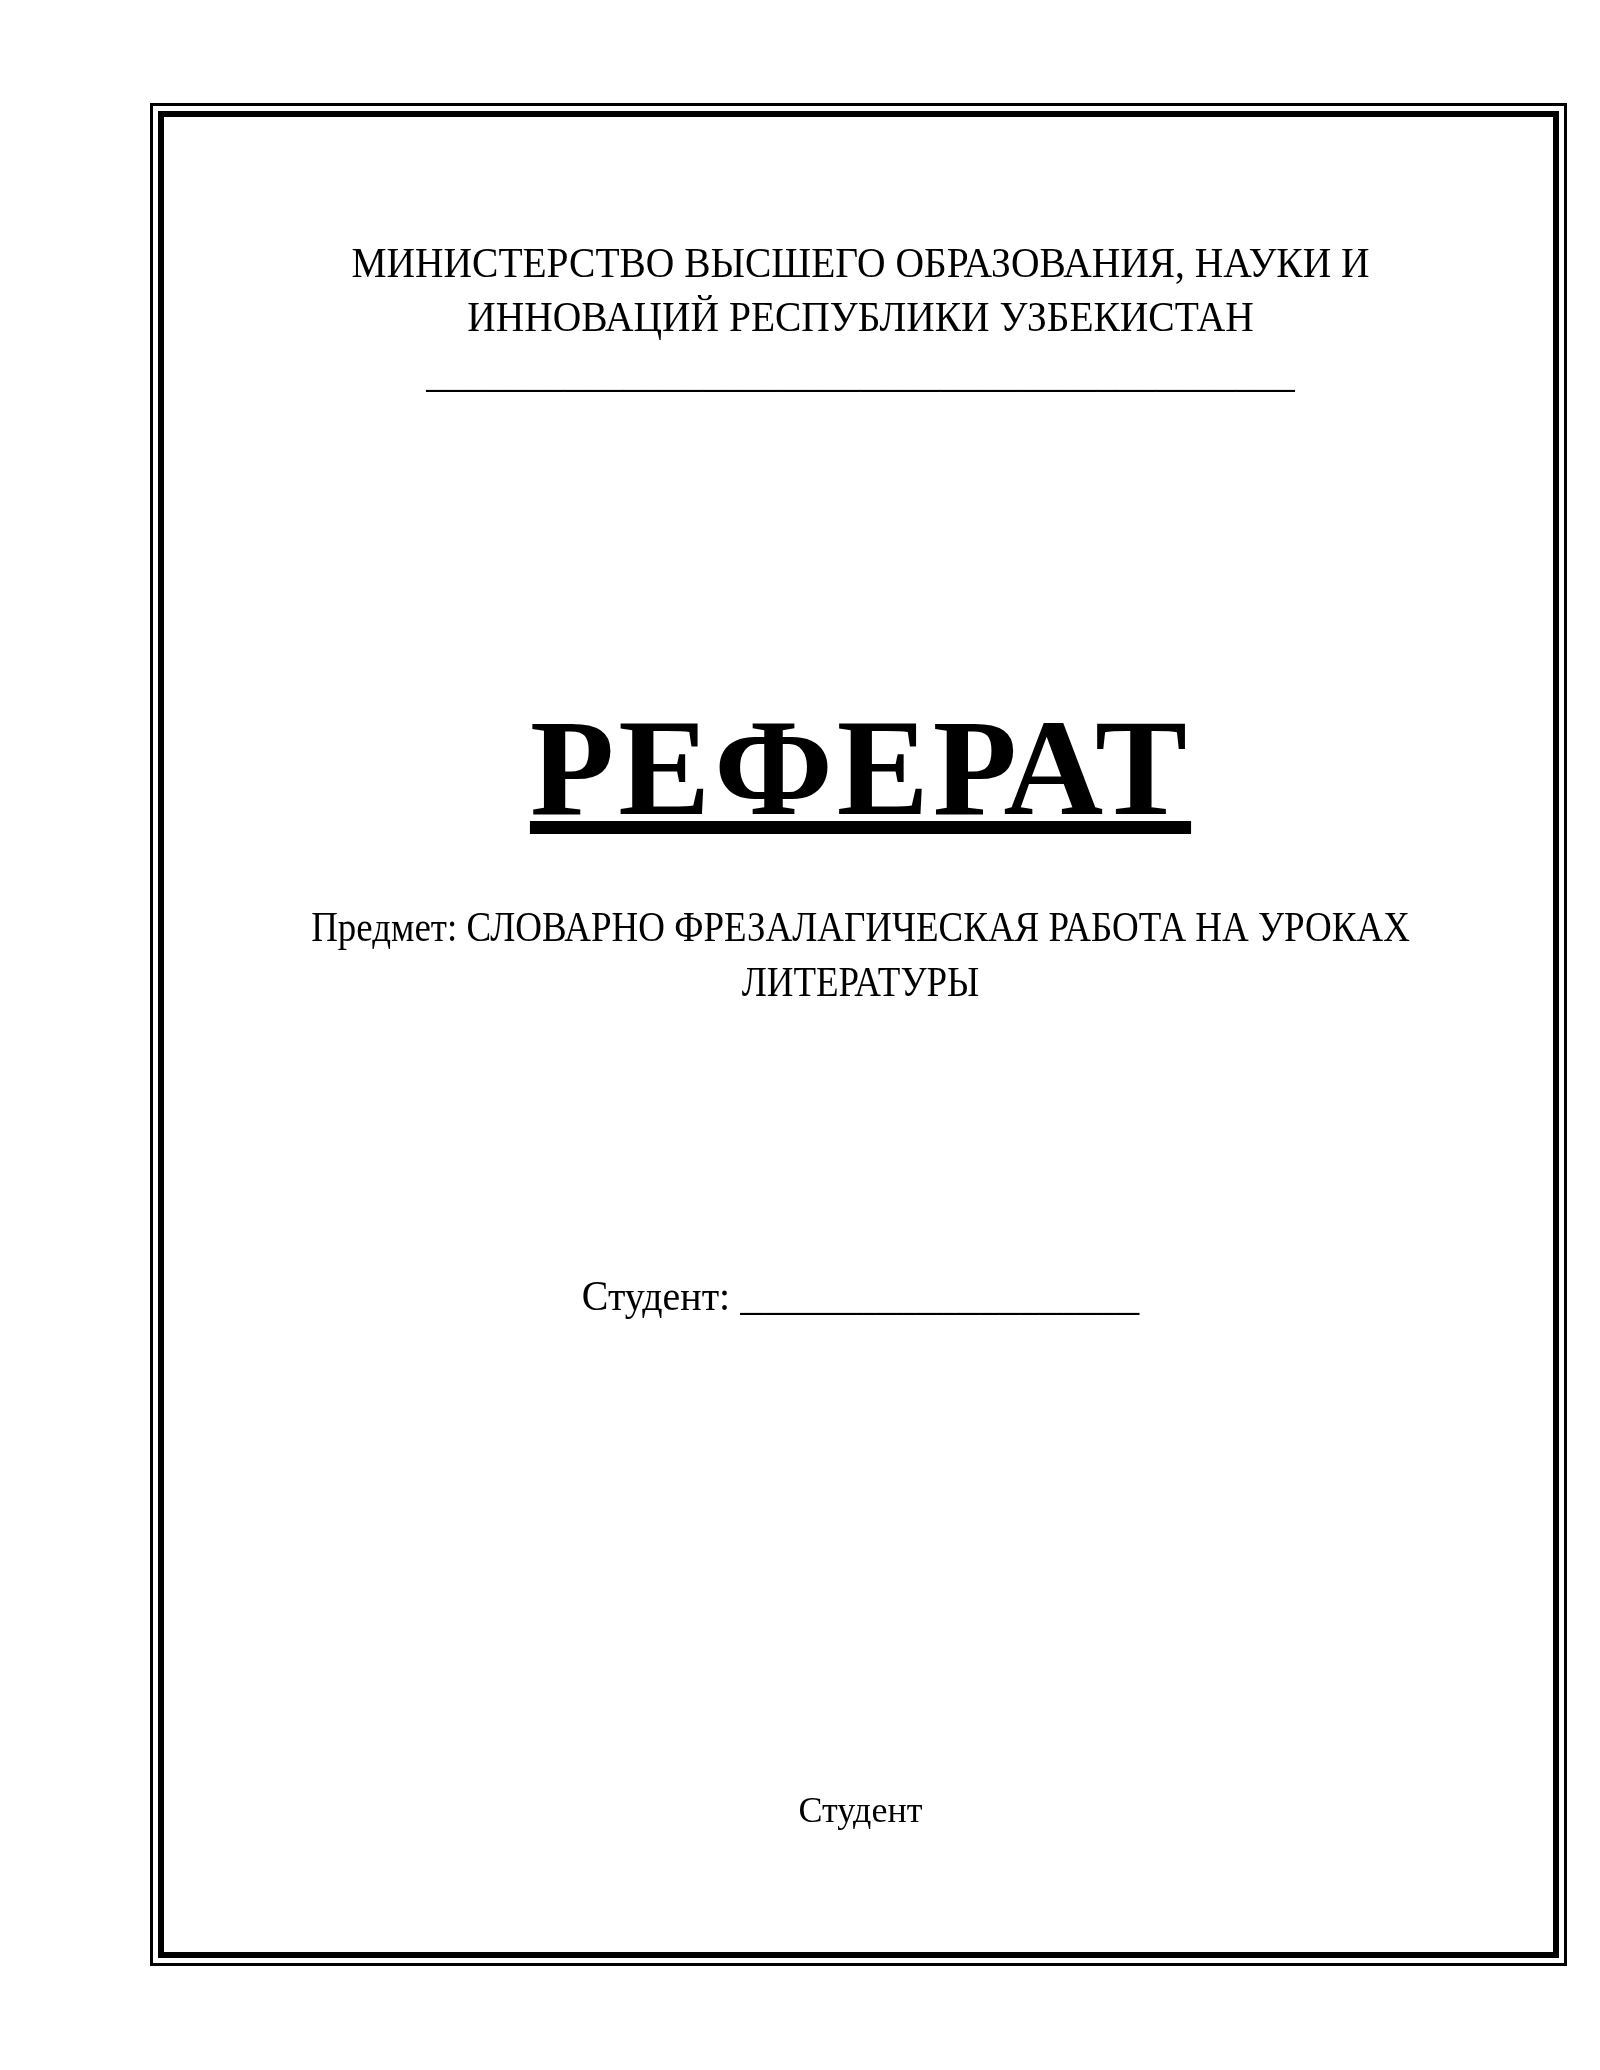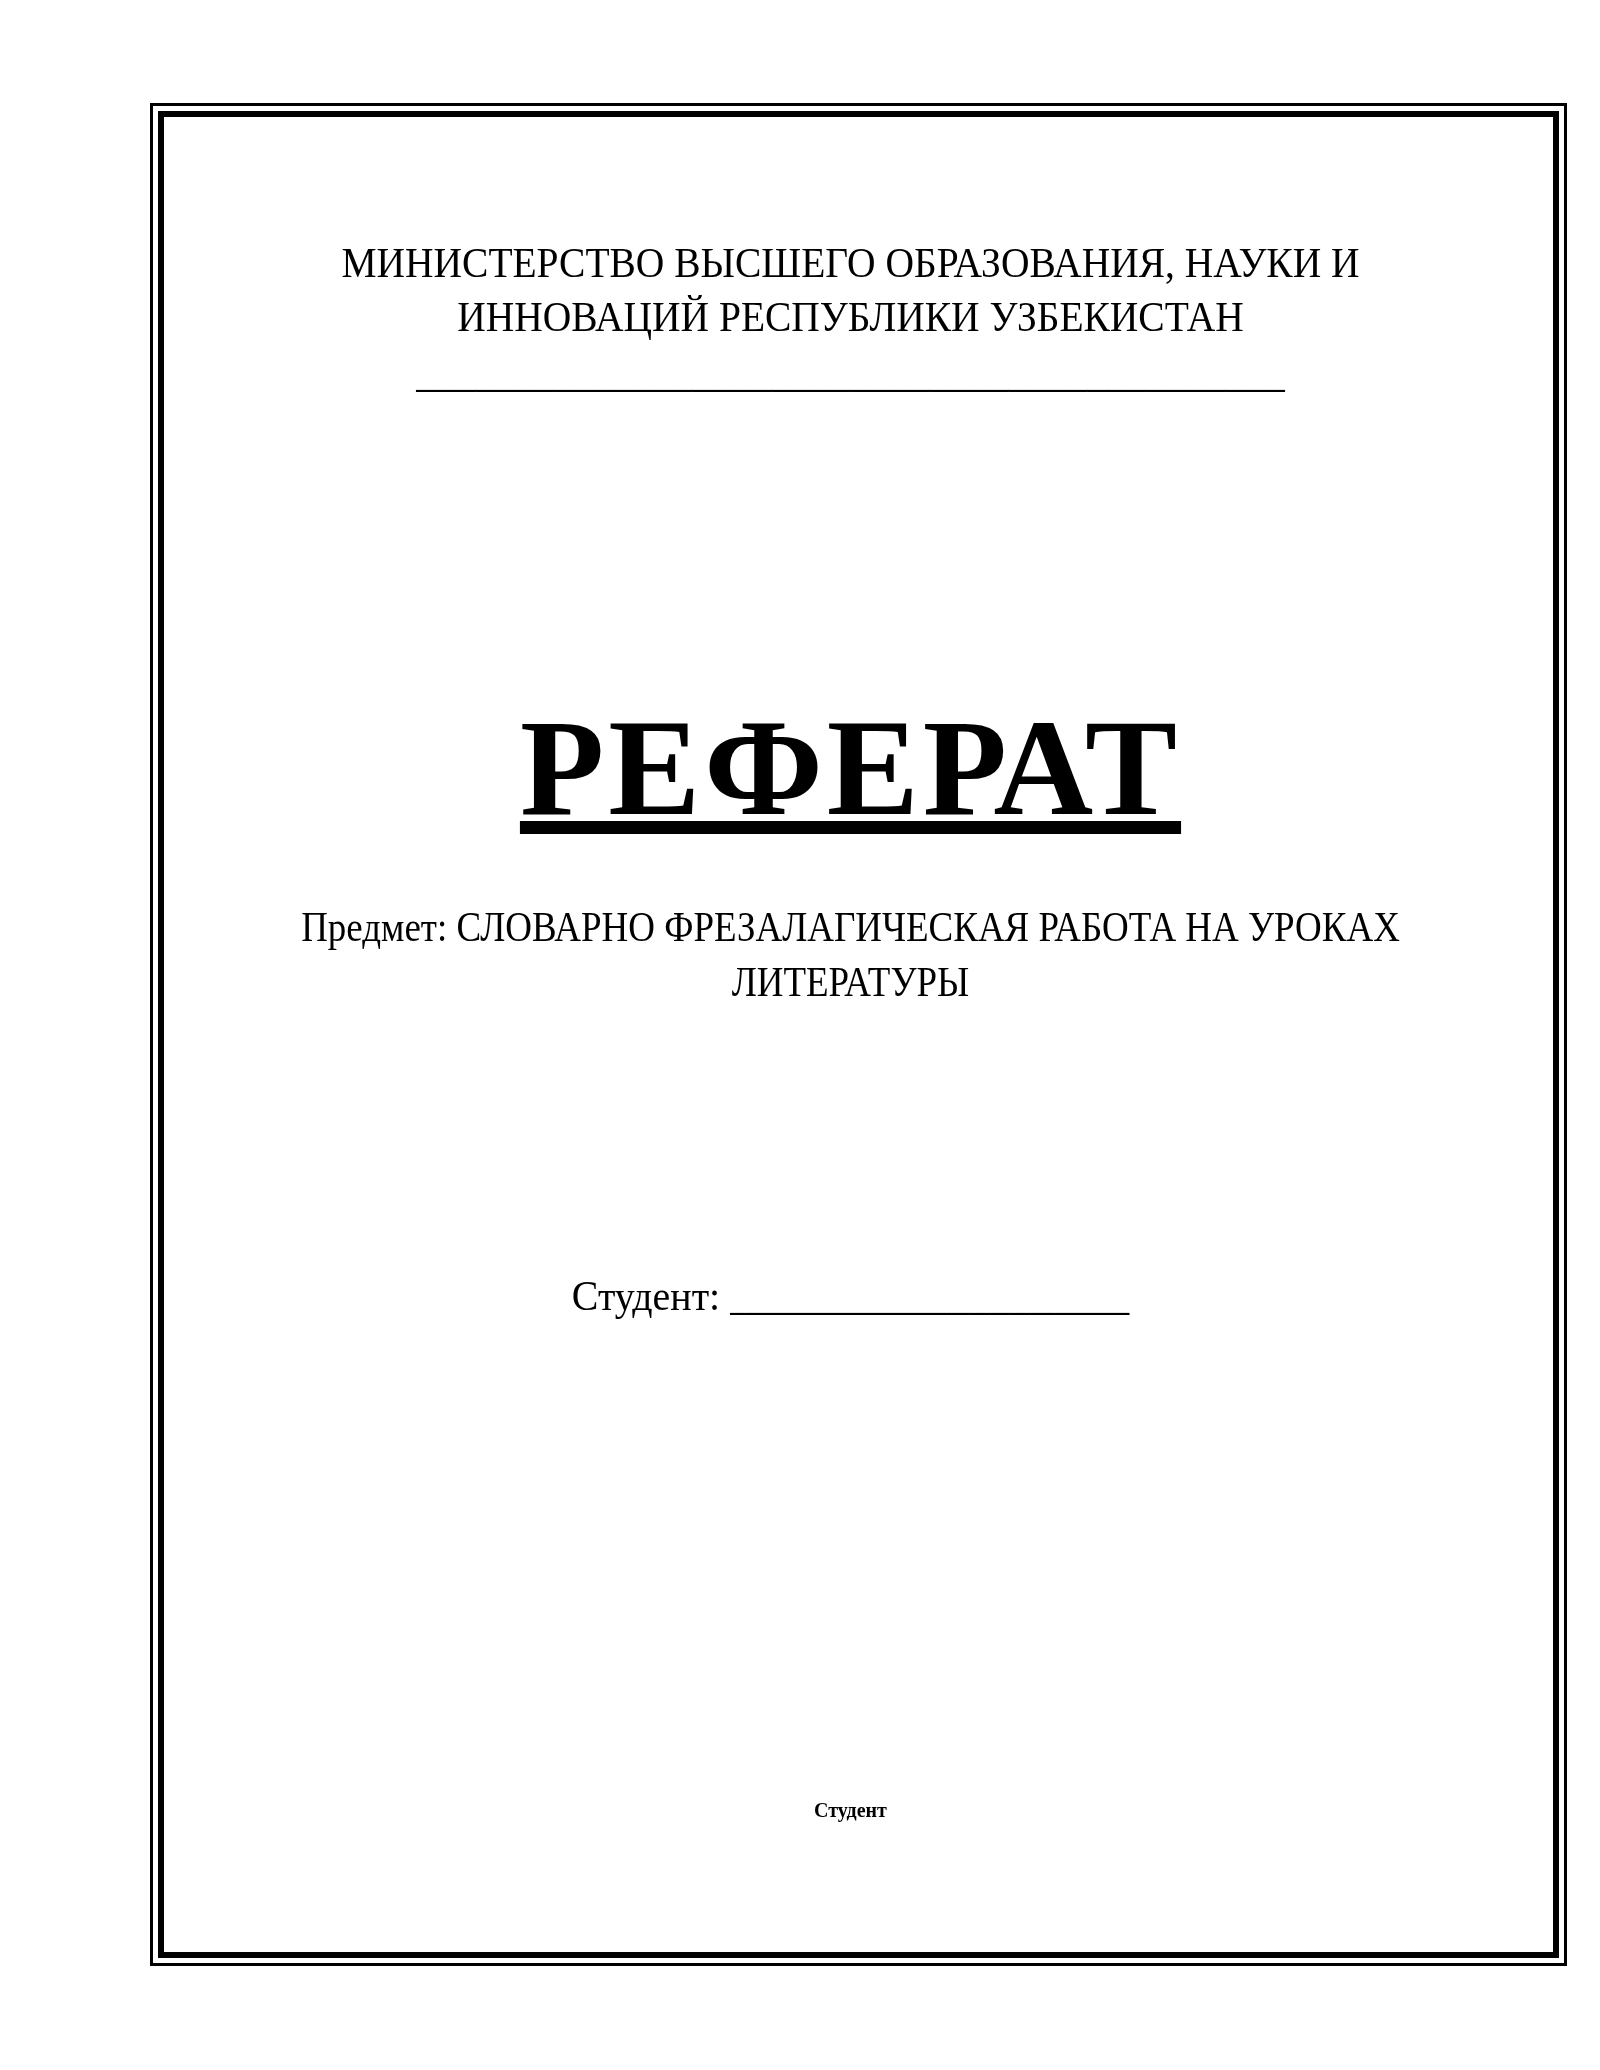--- a/index.html
+++ b/index.html
@@ -26,21 +26,21 @@
     border: 3px solid #000000;
     box-sizing: border-box;
   }
   .frame-inner {
     position: absolute;
     inset: 5px;
     border: 6px solid #000000;
   }
   .content {
     position: absolute;
-    left: 142px;
+    left: 152px;
     top: 0;
     width: 1417px;
     height: 2034px;
   }
   .content > div, .content > h1 {
     position: absolute;
     left: 0;
     width: 100%;
     margin: 0;
     text-align: center;
@@ -74,23 +74,23 @@
     transform: scaleX(0.88);
   }
   .student-line {
     top: 1269px;
     font-size: 42px;
     line-height: 54px;
     transform: scaleX(0.95);
   }
   .footer-student {
     top: 1795px;
-    font-size: 20px;
+    font-size: 36px;
     line-height: 30px;
-    font-weight: bold;
+    font-weight: normal;
   }
 </style>
 </head>
 <body>
 
 <div class="page">
 
   <div class="frame-outer">
     <div class="frame-inner"></div>
   </div>

